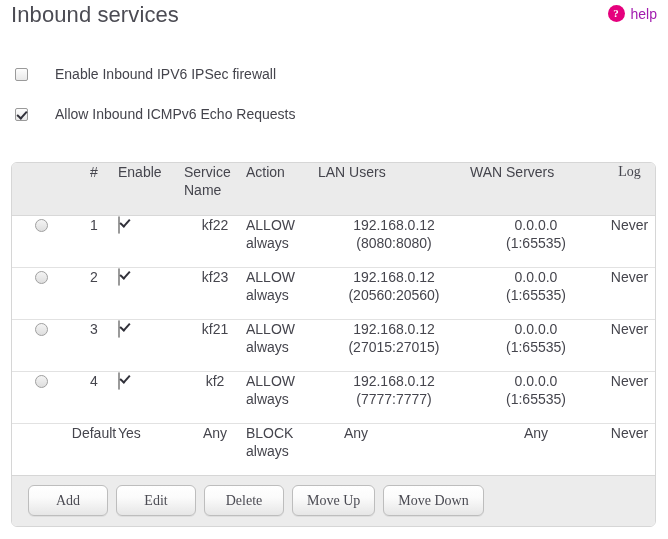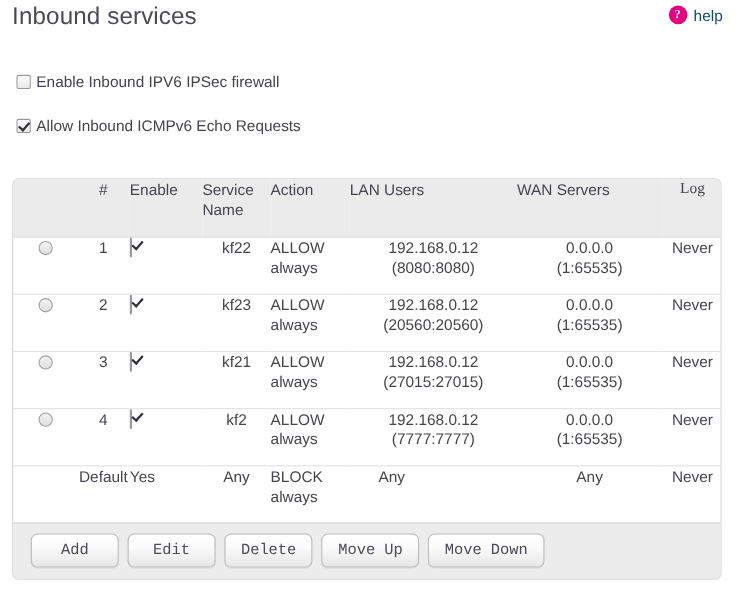--- a/index.html
+++ b/index.html
@@ -23,26 +23,26 @@
     position: absolute; right: 11px; top: 5px;
     display: flex; align-items: center; gap: 6px;
     text-decoration: none; cursor: pointer;
   }
   .help-icon {
     width: 17px; height: 17px; border-radius: 50%;
     background: #e5007d; color: #ffffff;
     font-size: 11px; font-weight: 700; line-height: 17px;
     text-align: center; display: block; font-family: "Liberation Serif", serif;
   }
-  .help-label { font-size: 14px; color: #0c4a6e; }
+  .help-label { font-size: 14px; color: #a21caf; }
 
   
   .cb-row {
     position: absolute; left: 15px;
-    display: flex; align-items: center; gap: 5px;
+    display: flex; align-items: center; gap: 27px;
     font-size: 14px; color: #44444c; white-space: nowrap;
   }
   .cb-row.r1 { top: 66px; }
   .cb-row.r2 { top: 106px; }
   .cbx {
     width: 13px; height: 13px; flex: 0 0 13px;
     border: 1px solid #9a9a9a; border-radius: 2px;
     background: linear-gradient(#fdfdfd, #e9e9e9);
     position: relative; cursor: pointer;
   }
@@ -113,21 +113,21 @@
     padding: 9px 0 10px 16px;
     display: flex; gap: 8px;
   }
   .btn {
     min-width: 80px; height: 31px;
     padding: 0 14px;
     border: 1px solid #bdbdbd;
     border-radius: 6px;
     background: linear-gradient(#ffffff 0%, #fbfbfb 40%, #e6e6e6 100%);
     color: #4b4b53; font-size: 14px;
-    font-family: Liberation Mono, monospace;
+    font-family: Liberation Serif, serif;
     cursor: pointer;
     box-shadow: 0 1px 0 rgba(0,0,0,0.06);
   }
 </style>
 </head>
 <body>
 
 <div class="page">
 
   <div class="page-title">Inbound services</div>

